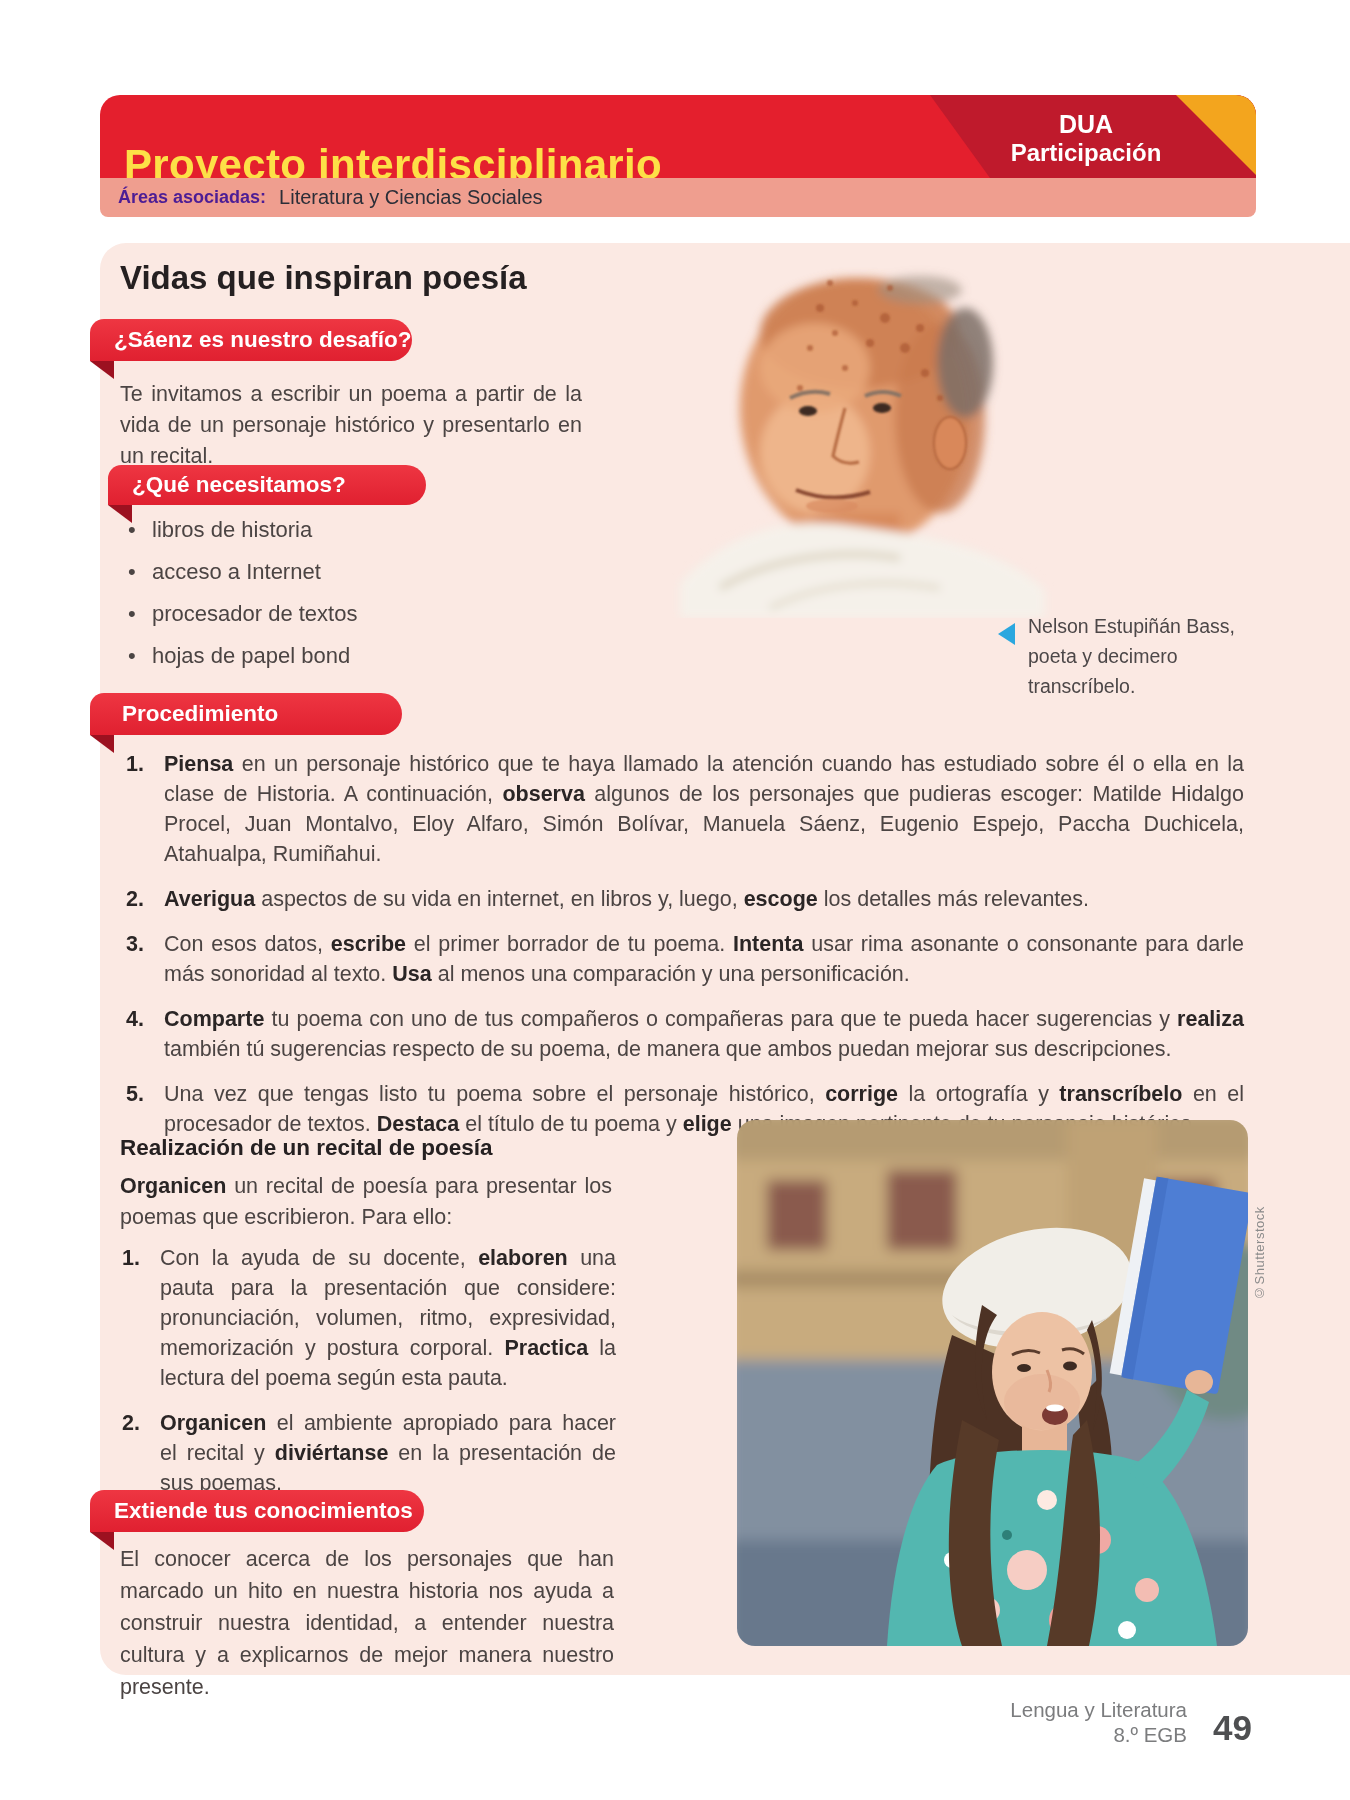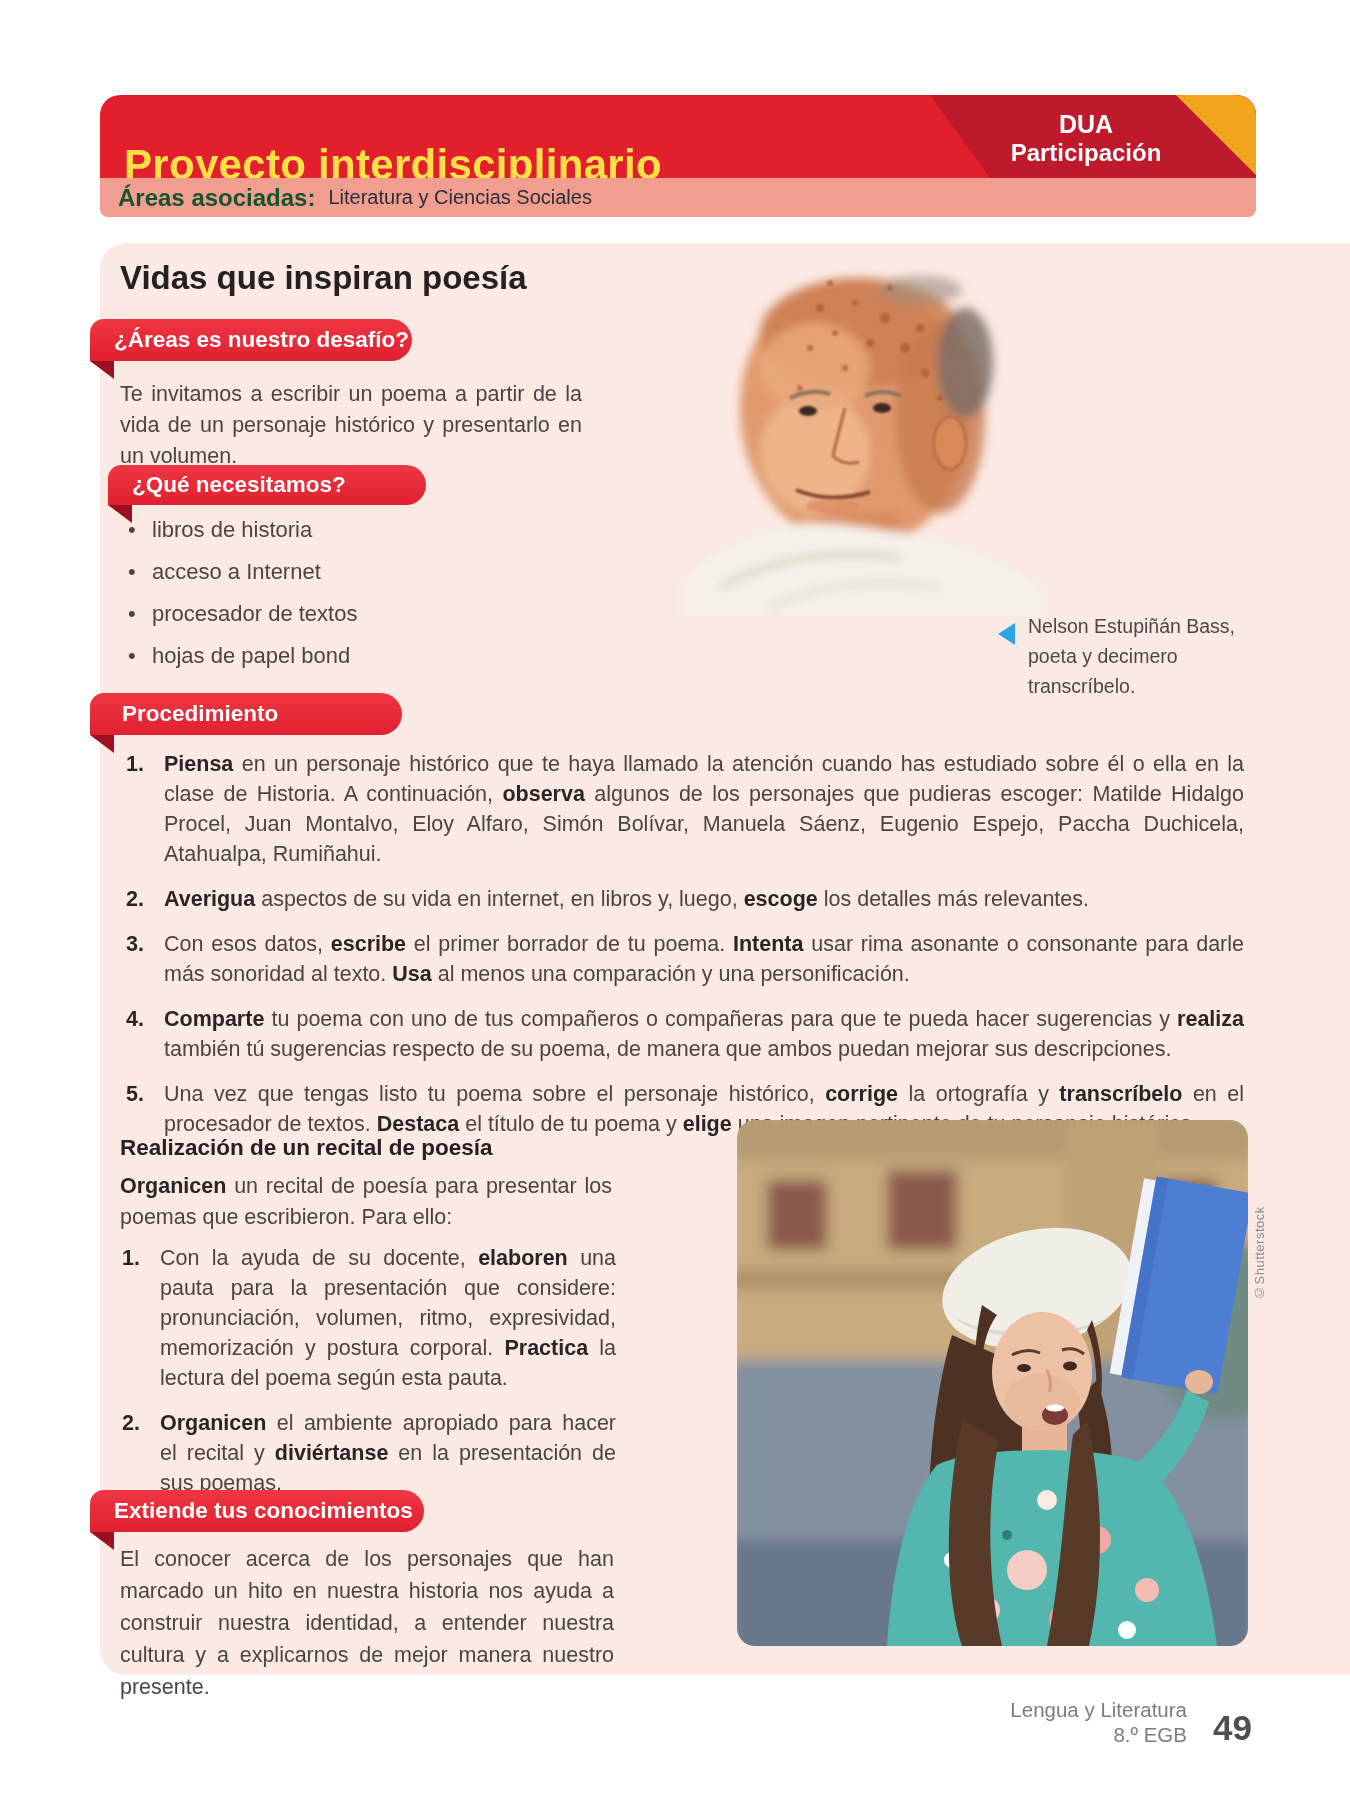--- a/index.html
+++ b/index.html
@@ -14,21 +14,21 @@
   .topbar-orange{position:absolute;top:0;right:0;width:80px;height:80px;
           background:#f3a51e;clip-path:polygon(0 0,100% 0,100% 100%);}
   .topbar-title{position:absolute;left:24px;top:50%;transform:translateY(-50%);
           color:#fde047;font-size:42px;font-weight:bold;letter-spacing:.3px;}
   .dua{position:absolute;top:15px;right:40px;width:260px;text-align:center;color:#fff;line-height:1.15;}
   .dua-1{font-size:25px;font-weight:bold;}
   .dua-2{font-size:24px;font-weight:bold;}
 
   .areas{position:absolute;left:100px;top:178px;width:1156px;height:39px;
          background:#ef9e8f;border-radius:0 0 8px 8px;display:flex;align-items:center;}
-  .areas-label{margin-left:18px;color:#14532d;font-weight:bold;font-size:24px;}
+  .areas-label{margin-left:18px;color:#4c1d95;font-weight:bold;font-size:18px;}
   .areas-value{margin-left:13px;color:#2b2e38;font-size:20px;}
 
   
   .panel{position:absolute;left:100px;top:243px;width:1340px;height:1432px;
          background:#fbe9e3;border-radius:26px;}
   .title{position:absolute;left:20px;top:16px;margin:0;font-size:33px;font-weight:bold;color:#252021;}
 
   .banner{position:absolute;height:42px;background:linear-gradient(180deg,#ee3642,#e02030);
           color:#fff;font-weight:bold;font-size:22.5px;display:flex;align-items:center;
           padding-left:24px;border-radius:14px 21px 21px 0;box-sizing:border-box;z-index:3;}
@@ -86,23 +86,23 @@
 
   <div class="areas">
     <span class="areas-label">Áreas asociadas:</span>
     <span class="areas-value">Literatura y Ciencias Sociales</span>
   </div>
 
   <main class="panel">
 
     <h2 class="title">Vidas que inspiran poesía</h2>
 
-    <div class="banner" style="left:-10px;top:76px;width:322px;">¿Áreas es nuestro desafío?</div>
+    <div class="banner" style="left:-10px;top:76px;width:322px;">¿Sáenz es nuestro desafío?</div>
     <div class="fold" style="left:-10px;top:118px;"></div>
-    <p class="para" style="left:20px;top:136px;width:462px;margin:0;">Te invitamos a escribir un poema a partir de la vida de un personaje histórico y presentarlo en un volumen.</p>
+    <p class="para" style="left:20px;top:136px;width:462px;margin:0;">Te invitamos a escribir un poema a partir de la vida de un personaje histórico y presentarlo en un recital.</p>
 
     <div class="banner" style="left:8px;top:222px;width:318px;height:40px;">¿Qué necesitamos?</div>
     <div class="fold" style="left:8px;top:262px;"></div>
     <ul class="needs">
         <li>libros de historia</li>
         <li>acceso a Internet</li>
         <li>procesador de textos</li>
         <li>hojas de papel bond</li>
       </ul>
 

